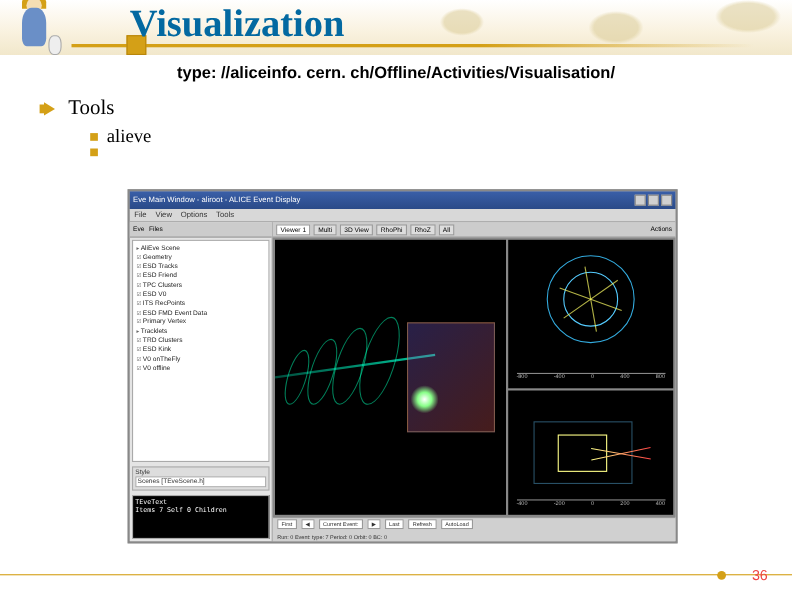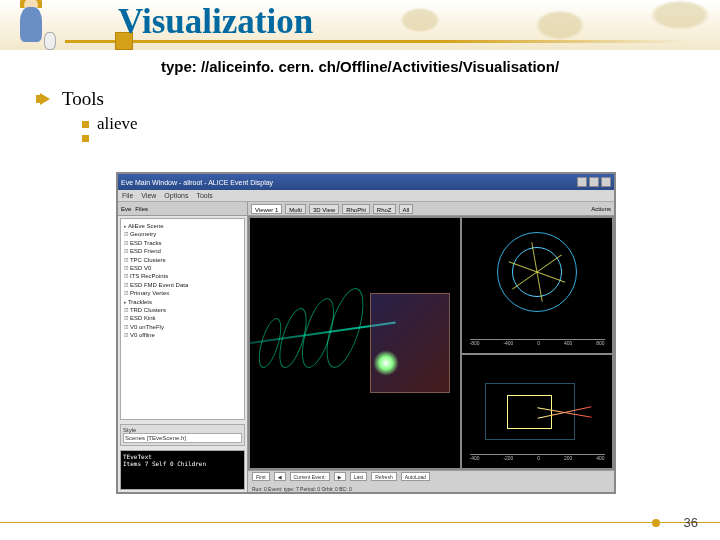--- a/index.html
+++ b/index.html
@@ -221,21 +221,21 @@
   .page-footer{
     position:absolute; bottom:6px; left:0; right:0; height:12px;
     border-top:1px solid #d4a017;
   }
   .page-footer .dot{
     position:absolute; right:60px; top:-4px; width:8px; height:8px;
     background:#d4a017; border-radius:50%;
   }
   .page-num{
     position:absolute; right:22px; bottom:10px;
-    font-size:13px; color:#404040;
+    font-size:13px; color:#ef4444;
   }
 </style>
 </head>
 <body>
 
 <div class="header-bg"></div>
 <div class="header-map"></div>
 <div class="title-line"></div>
 
 <div class="logo">

